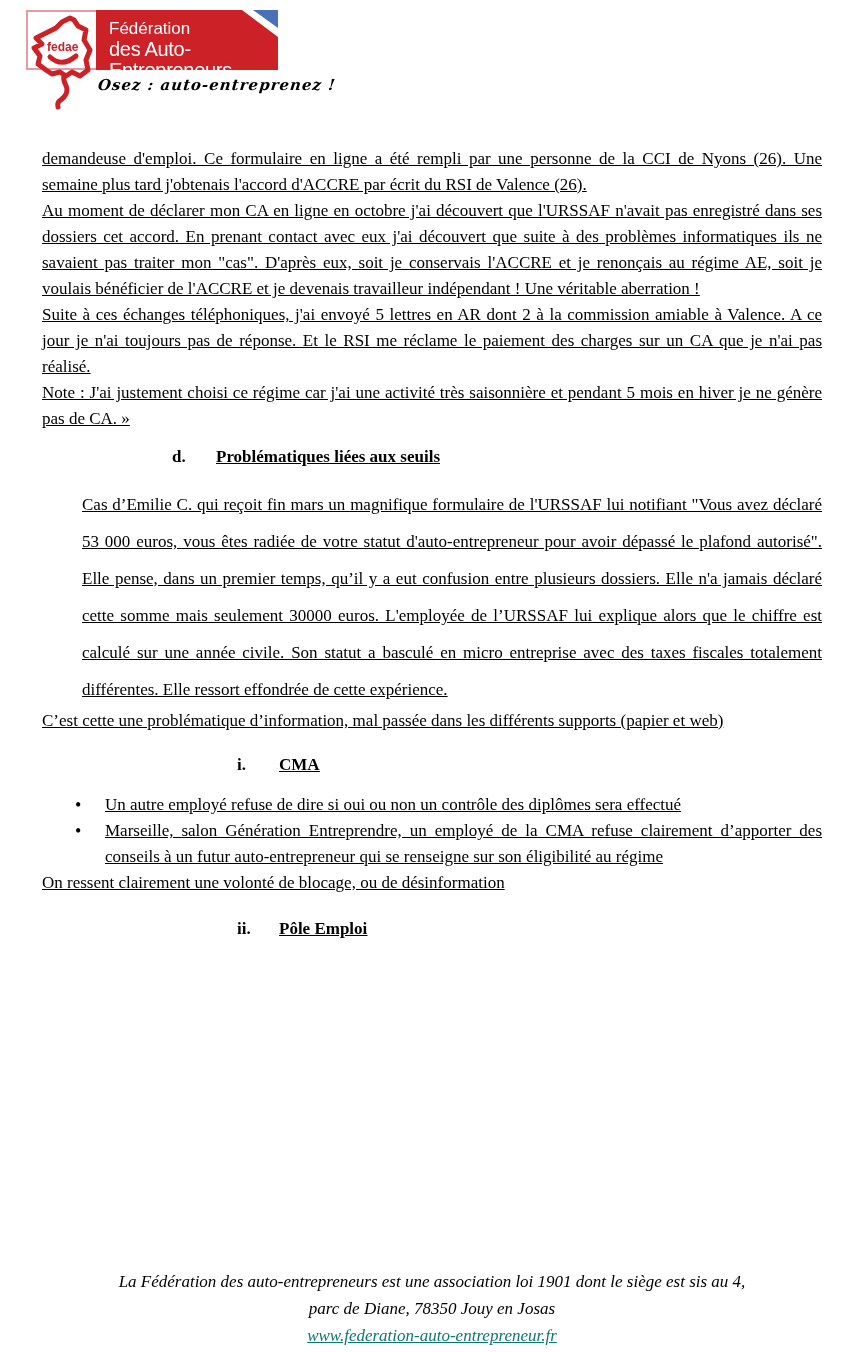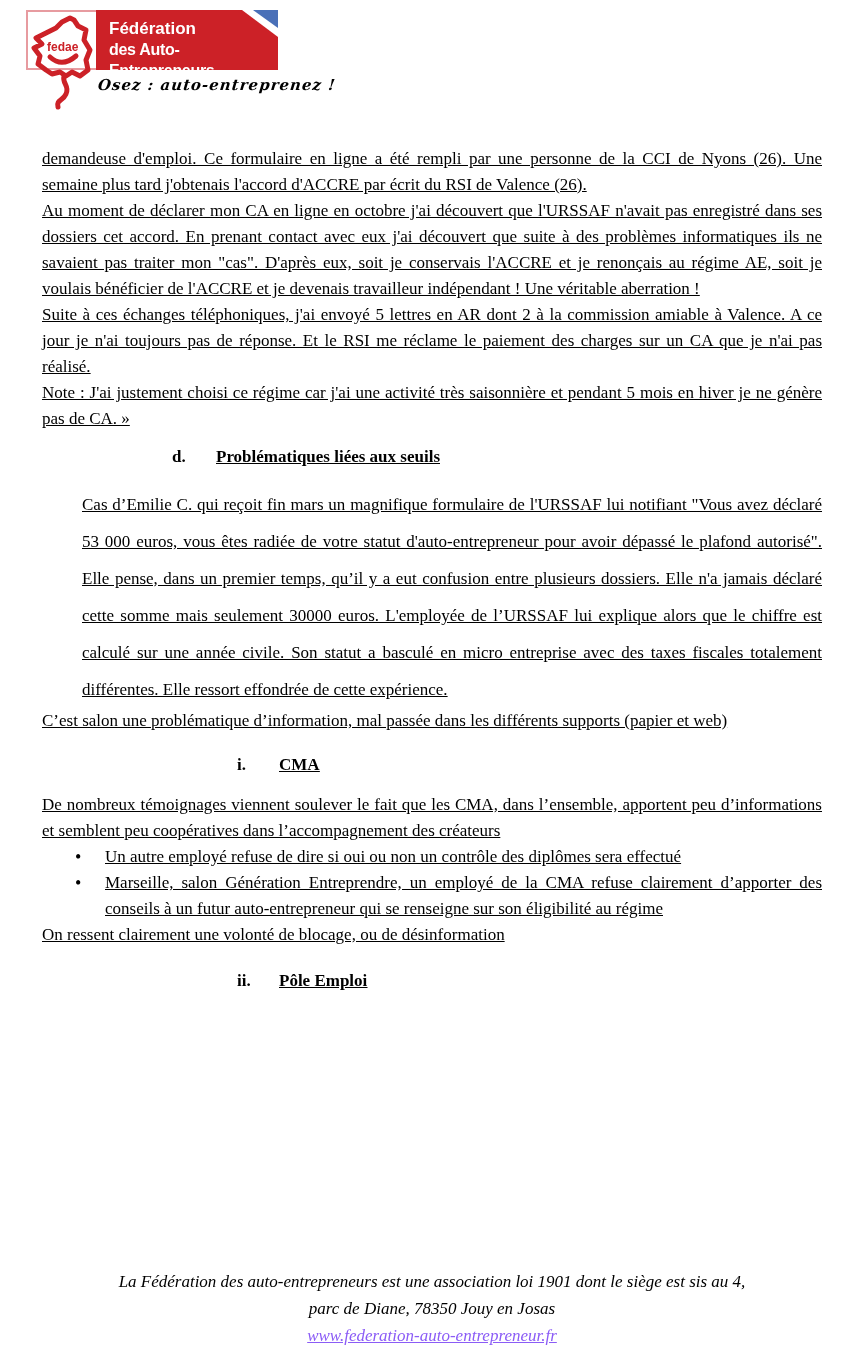--- a/index.html
+++ b/index.html
@@ -15,24 +15,24 @@
   
   .logo-block { position:absolute; left:26px; top:10px; width:300px; height:110px; }
   .map-box {
     position:absolute; left:0; top:0; width:72px; height:60px;
     background:#fff; border:2px solid #e79ba0; box-sizing:border-box;
   }
   .france-svg { position:absolute; left:0; top:2px; width:86px; height:100px; overflow:visible; z-index:2; }
   .banner {
     position:absolute; left:70px; top:0; width:182px; height:60px;
     background:#cc2127; box-sizing:border-box; padding:8px 0 0 13px;
-    font-family:"Liberation Sans", sans-serif; font-weight:bold; color:#fff;
+    font-family:"Liberation Sans", sans-serif; font-weight:normal; color:#fff;
     line-height:21px; font-size:17px;
   }
-  .banner .l2 { font-size:16px; letter-spacing:-0.3px; }
+  .banner .l2 { font-size:20px; letter-spacing:-0.3px; }
   .corner-svg { position:absolute; right:0; top:0; width:42px; height:28px; }
   .tagline {
     position:absolute; left:72px; top:66px; width:220px;
     font-style:italic; font-weight:bold; font-size:15px;
     font-family:"DejaVu Serif", serif; letter-spacing:1px;
     transform:skewX(-6deg); white-space:nowrap;
   }
 
   
   .content {
@@ -56,21 +56,21 @@
     content:"\2022"; position:absolute; left:0; top:0;
     font-size:18px;
   }
 
   
   .footer {
     position:absolute; left:42px; top:1268px; width:780px;
     text-align:center; font-size:17px; line-height:27px;font-style:italic;
   }
   .footer a {
-    color:#8b5cf6; text-decoration:underline; font-weight:normal; cursor:pointer;
+    color:#0f766e; text-decoration:underline; font-weight:normal; cursor:pointer;
   }
 </style>
 </head>
 <body>
 
 <div class="logo-block">
   <div class="map-box"></div>
   <svg class="france-svg" viewBox="0 0 86 100">
     <path d="M44 6 L36 10 L30 16 L22 20 L10 26 L16 32 L8 36 L14 44 L12 52 L20 58 L26 62 L34 60 L40 64 L46 60 L54 64 L62 58 L60 48 L64 38 L58 28 L60 18 L52 14 L48 8 Z" fill="none" stroke="#cc2127" stroke-width="5" stroke-linejoin="round" stroke-linecap="round"></path>
     <path d="M38 64 C 36 72, 44 74, 40 82 C 37 89, 30 88, 32 95" fill="none" stroke="#cc2127" stroke-width="5" stroke-linecap="round"></path>
@@ -93,28 +93,27 @@
   <p>demandeuse d'emploi. Ce formulaire en ligne a été rempli par une personne de la CCI de Nyons (26). Une semaine plus tard j'obtenais l'accord d'ACCRE par écrit du RSI de Valence (26).</p>
   <p>Au moment de déclarer mon CA en ligne en octobre j'ai découvert que l'URSSAF n'avait pas enregistré dans ses dossiers cet accord. En prenant contact avec eux j'ai découvert que suite à des problèmes informatiques ils ne savaient pas traiter mon "cas". D'après eux, soit je conservais l'ACCRE et je renonçais au régime AE, soit je voulais bénéficier de l'ACCRE et je devenais travailleur indépendant ! Une véritable aberration !</p>
   <p>Suite à ces échanges téléphoniques, j'ai envoyé 5 lettres en AR dont 2 à la commission amiable à Valence. A ce jour je n'ai toujours pas de réponse. Et le RSI me réclame le paiement des charges sur un CA que je n'ai pas réalisé.</p>
   <p>Note : J'ai justement choisi ce régime car j'ai une activité très saisonnière et pendant 5 mois en hiver je ne génère pas de CA. »</p>
 
   <div class="heading h-lvl1">
     <span class="h-label">d.</span><span class="h-text">Problématiques liées aux seuils</span>
   </div>
 
   <p class="wide">Cas d’Emilie C. qui reçoit fin mars un magnifique formulaire de l'URSSAF lui notifiant "Vous avez déclaré 53 000 euros, vous êtes radiée de votre statut d'auto-entrepreneur pour avoir dépassé le plafond autorisé". Elle pense, dans un premier temps, qu’il y a eut confusion entre plusieurs dossiers. Elle n'a jamais déclaré cette somme mais seulement 30000 euros. L'employée de l’URSSAF lui explique alors que le chiffre est calculé sur une année civile. Son statut a basculé en micro entreprise avec des taxes fiscales totalement différentes. Elle ressort effondrée de cette expérience.</p>
-  <p>C’est salon une problématique d’information, mal passée dans les différents supports (papier et web)</p>
+  <p>C’est cette une problématique d’information, mal passée dans les différents supports (papier et web)</p>
 
 
   <div class="heading h-lvl2">
     <span class="h-label">i.</span><span class="h-text">CMA</span>
   </div>
 
-  <p>De nombreux témoignages viennent soulever le fait que les CMA, dans l’ensemble, apportent peu d’informations et semblent peu coopératives dans l’accompagnement des créateurs</p>
 
   <ul class="bullets">
     <li>Un autre employé refuse de dire si oui ou non un contrôle des diplômes sera effectué</li>
     <li>Marseille, salon Génération Entreprendre, un employé de la CMA refuse clairement d’apporter des conseils à un futur auto-entrepreneur qui se renseigne sur son éligibilité au régime</li>
   </ul>
 
   <p>On ressent clairement une volonté de blocage, ou de désinformation</p>
 
   <div class="heading h-lvl2 h-gap-top">
     <span class="h-label">ii.</span><span class="h-text">Pôle Emploi</span>

